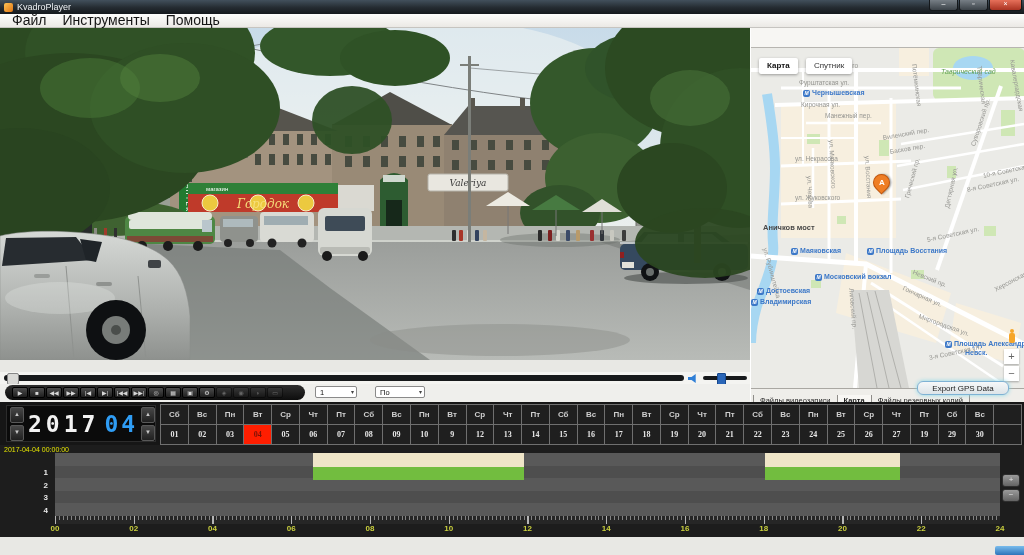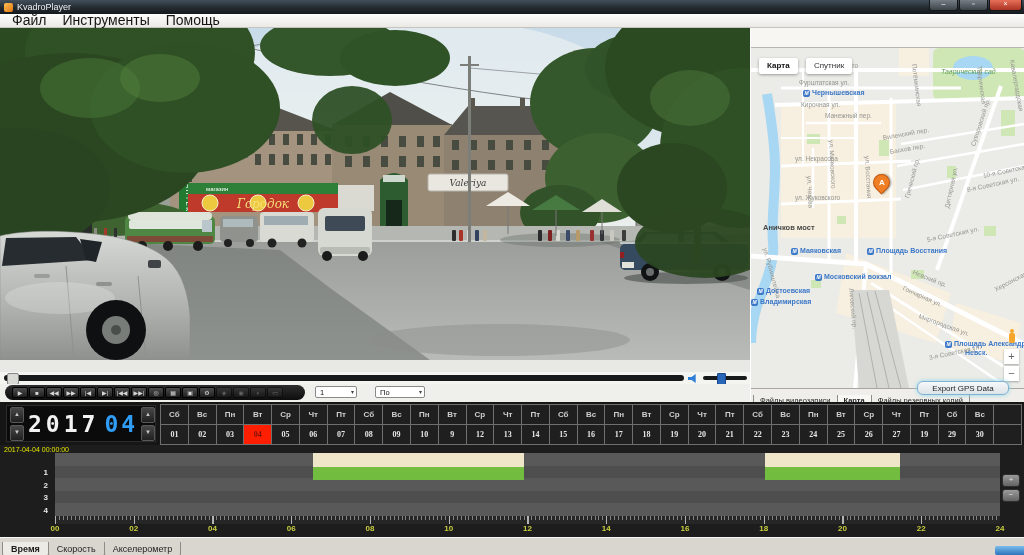--- a/index.html
+++ b/index.html
@@ -633,15 +633,14 @@
         <span class="hlabel" style="left: 677px;">16</span>
         <span class="hlabel" style="left: 755.75px;">18</span>
         <span class="hlabel" style="left: 834.5px;">20</span>
         <span class="hlabel" style="left: 913.25px;">22</span>
         <span class="hlabel" style="left: 992px;">24</span>
       </div>
     <div class="tzoom" id="tz-in">+</div>
     <div class="tzoom" id="tz-out">−</div>
   </div>
 
-  <div class="btabs" id="btabs"><span class="btab active">Время</span><span class="btab">Скорость</span><span class="btab">Акселерометр</span></div>
   <div class="bluefrag"></div>
 </div>
 
 </body></html>

